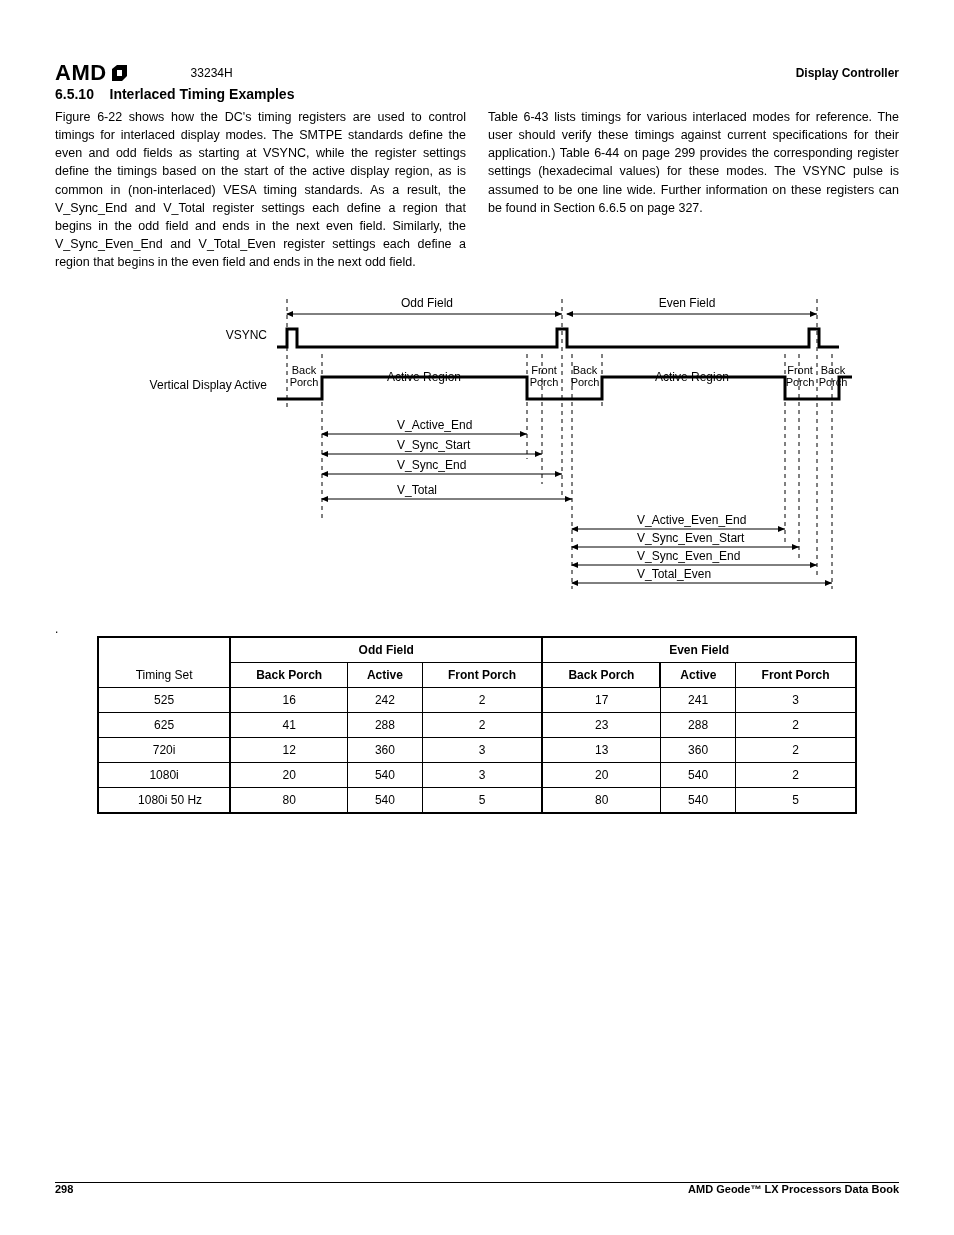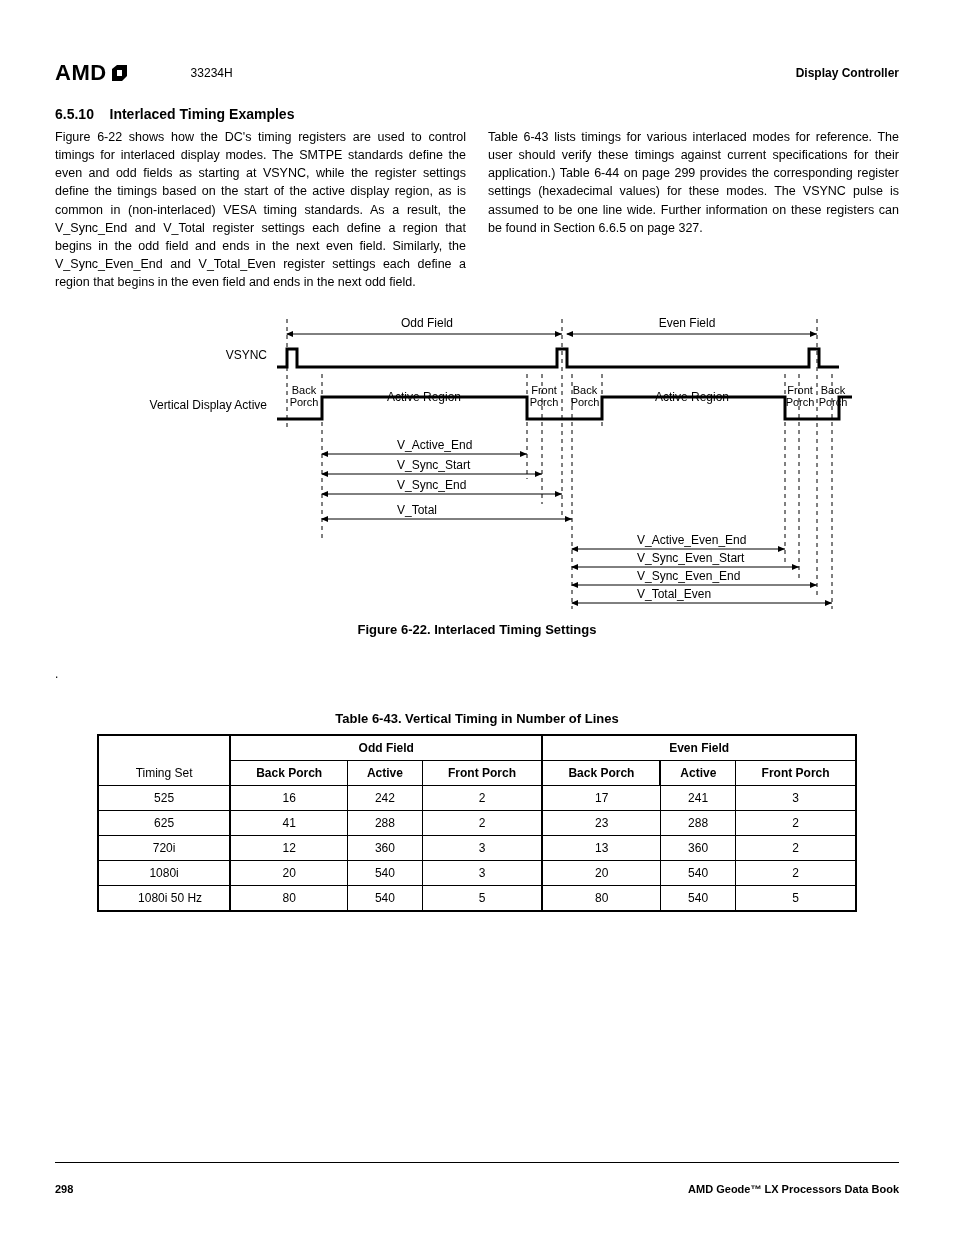--- a/index.html
+++ b/index.html
@@ -14,21 +14,20 @@
   .page {
     padding: 60px 55px 40px 55px;
     box-sizing: border-box;
     min-height: 1235px;
     position: relative;
   }
   .header-row {
     display: flex;
     justify-content: space-between;
     align-items: center;
-    margin-bottom: 20px;
   }
   .logo {
     font-weight: 900;
     font-size: 22px;
     letter-spacing: 0.5px;
     display: flex;
     align-items: center;
   }
   .logo svg { margin-left: 4px; }
   .docnum { font-size: 12px; margin-left: 60px;}
@@ -78,21 +77,21 @@
   table.data thead tr:first-child th:first-child { border-right-width: 2px; }
   table.data thead tr:first-child th:nth-child(2) { border-right-width: 2px; }
 
   .footer {
     position: absolute;
     bottom: 40px;
     left: 55px; right: 55px;
     display: flex;
     justify-content: space-between;
     border-top: 1px solid #000;
-    padding-top: 20px;
+    padding-top: 0;
     font-size: 11px;
   }
   .footer .pn { font-weight: bold; }
   .footer .ft-right { font-weight: bold; }
 
   
   .diagram {
     width: 760px;
     margin: 0 auto;
     font-size: 12px;
@@ -185,26 +184,24 @@
         <line x1="475" y1="240" x2="688" y2="240" marker-start="url(#arrL)" marker-end="url(#arrR)"></line>
         <text x="540" y="235" fill="#000" stroke="none">V_Active_Even_End</text>
         <line x1="475" y1="258" x2="702" y2="258" marker-start="url(#arrL)" marker-end="url(#arrR)"></line>
         <text x="540" y="253" fill="#000" stroke="none">V_Sync_Even_Start</text>
         <line x1="475" y1="276" x2="720" y2="276" marker-start="url(#arrL)" marker-end="url(#arrR)"></line>
         <text x="540" y="271" fill="#000" stroke="none">V_Sync_Even_End</text>
         <line x1="475" y1="294" x2="735" y2="294" marker-start="url(#arrL)" marker-end="url(#arrR)"></line>
         <text x="540" y="289" fill="#000" stroke="none">V_Total_Even</text>
       </g>
     </svg>
-    <div class="fig-caption">Figure 6-22.  Interlaced Timing Settings</div>
   </div>
 
   <div style="font-size:12px;">.</div>
 
-  <div class="tbl-caption">Table 6-43.  Vertical Timing in Number of Lines</div>
   <table class="data">
     <thead>
       <tr>
         <th rowspan="2" class="ts" style="border-right-width:2px;vertical-align:bottom;">Timing Set</th>
         <th colspan="3" class="group" style="border-right-width:2px;">Odd Field</th>
         <th colspan="3" class="group">Even Field</th>
       </tr>
       <tr>
         <th>Back Porch</th>
         <th>Active</th>

